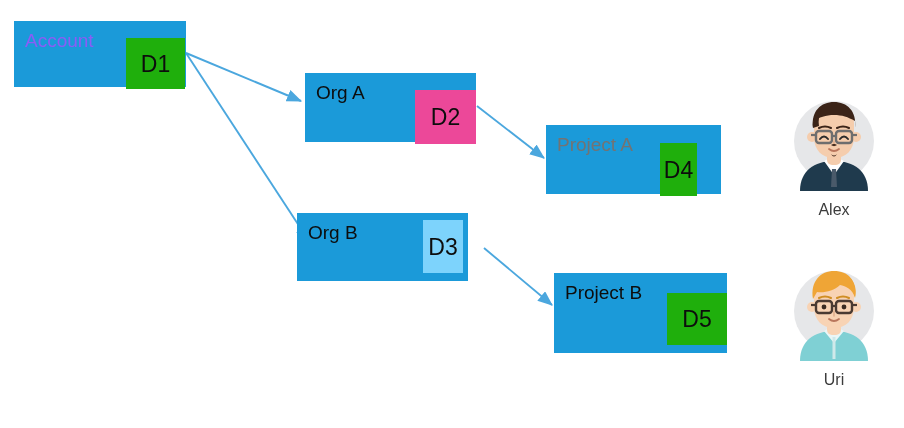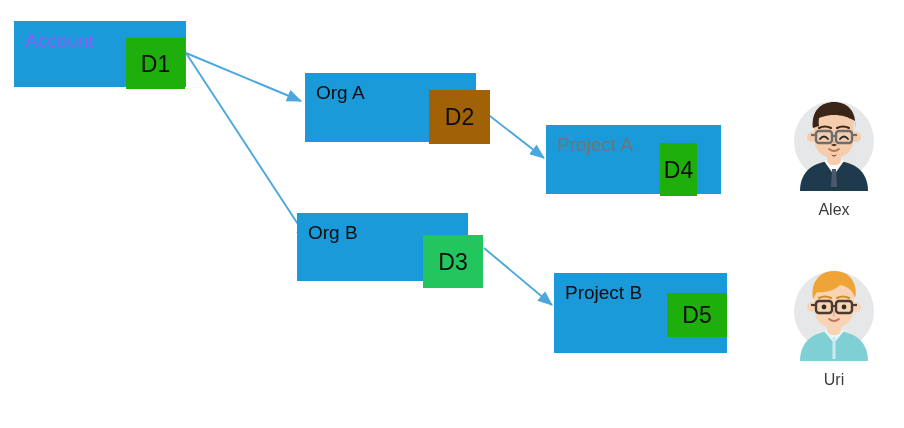--- a/index.html
+++ b/index.html
@@ -102,45 +102,45 @@
     <div class="node-label" style="color: #8b5cf6;">Account</div>
   </div>
   <div class="badge" id="badge-account" style="left: 126px; top: 38px; width: 59px; height: 51px; background: rgb(31, 175, 12);">
     <span class="badge-label">D1</span>
   </div>
 
   <div class="node" id="node-org-a" style="left: 305px; top: 73px; width: 171px; height: 69px;">
     <div class="node-body" style="background: rgb(27, 154, 217);"></div>
     <div class="node-label" style="color: rgb(13, 13, 13);">Org A</div>
   </div>
-  <div class="badge" id="badge-org-a" style="left: 429px; top: 90px; width: 61px; height: 54px; background: #a16207;">
+  <div class="badge" id="badge-org-a" style="left: 415px; top: 90px; width: 61px; height: 54px; background: #ec4899;">
     <span class="badge-label">D2</span>
   </div>
 
   <div class="node" id="node-org-b" style="left: 297px; top: 213px; width: 171px; height: 68px;">
     <div class="node-body" style="background: rgb(27, 154, 217);"></div>
     <div class="node-label" style="color: rgb(13, 13, 13);">Org B</div>
   </div>
-  <div class="badge" id="badge-org-b" style="left: 423px; top: 235px; width: 60px; height: 53px; background: #22c55e;">
+  <div class="badge" id="badge-org-b" style="left: 423px; top: 220px; width: 40px; height: 53px; background: #7dd3fc;">
     <span class="badge-label">D3</span>
   </div>
 
   <div class="node" id="node-project-a" style="left: 546px; top: 125px; width: 175px; height: 69px;">
     <div class="node-body" style="background: rgb(27, 154, 217);"></div>
     <div class="node-label" style="color: #737373;">Project A</div>
   </div>
   <div class="badge" id="badge-project-a" style="left: 660px; top: 143px; width: 37px; height: 53px; background: rgb(31, 175, 12);">
     <span class="badge-label">D4</span>
   </div>
 
   <div class="node" id="node-project-b" style="left: 554px; top: 273px; width: 173px; height: 80px;">
     <div class="node-body" style="background: rgb(27, 154, 217);"></div>
     <div class="node-label" style="color: rgb(13, 13, 13);">Project B</div>
   </div>
-  <div class="badge" id="badge-project-b" style="left: 667px; top: 293px; width: 60px; height: 44px; background: rgb(31, 175, 12);">
+  <div class="badge" id="badge-project-b" style="left: 667px; top: 293px; width: 60px; height: 52px; background: rgb(31, 175, 12);">
     <span class="badge-label">D5</span>
   </div>
 
   <div class="avatar-group" id="person-alex" style="left: 786px; top: 95px;">
     <svg class="avatar-img" id="avatar-alex" viewBox="0 0 96 96" xmlns="http://www.w3.org/2000/svg">
         <circle cx="48" cy="46" r="40" fill="#e6e7e9"></circle>
         <path d="M14 96 C14 76 28 66 48 66 C68 66 82 76 82 96 Z" fill="#1f3a4d"></path>
         <path d="M38 66 L48 80 L58 66 L52 63 L48 70 L44 63 Z" fill="#ffffff"></path>
         <path d="M46 74 L50 74 L51 92 L45 92 Z" fill="#4a5a6a"></path>
         <rect x="41" y="54" width="14" height="16" rx="5" fill="#f5cdad"></rect>

